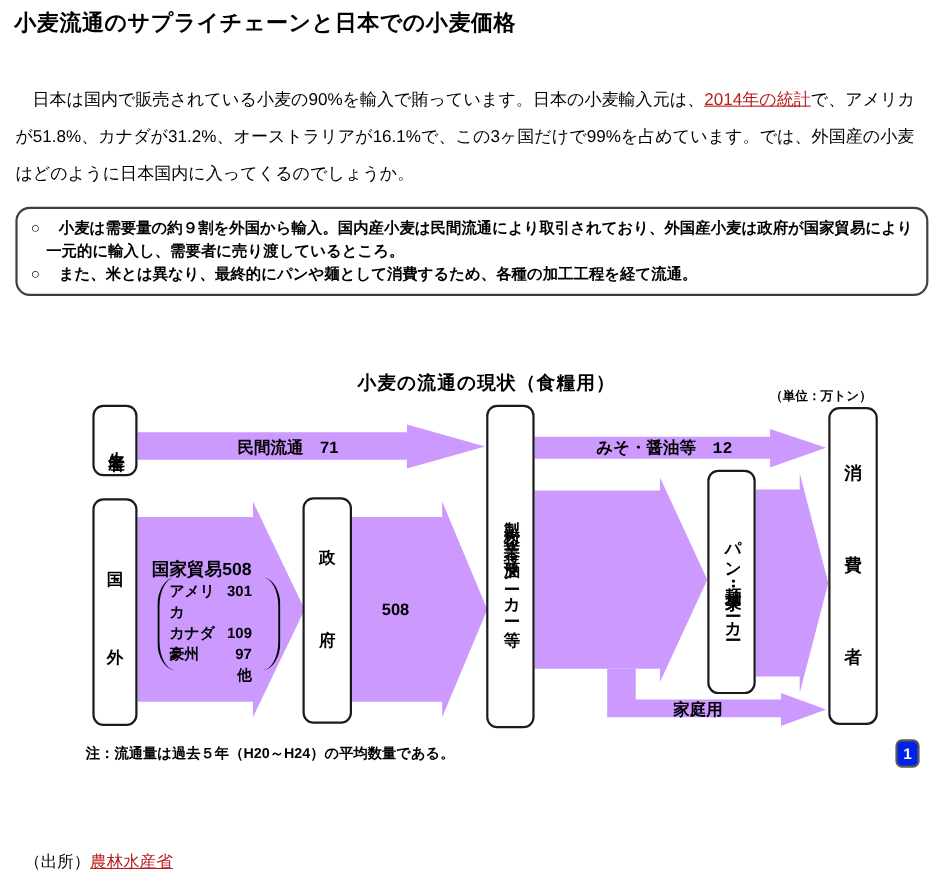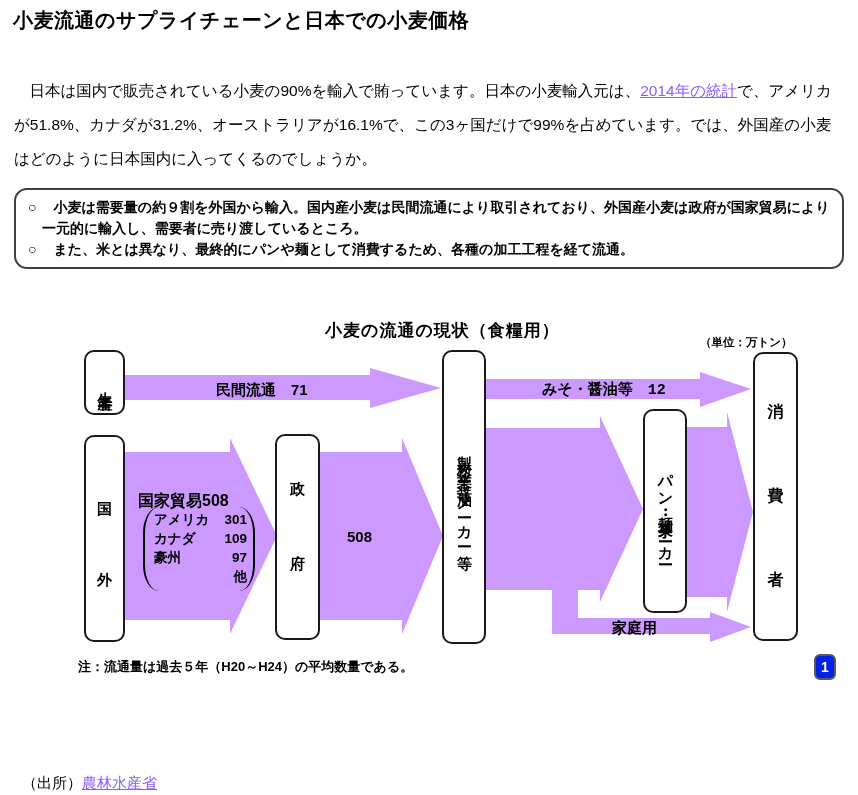--- a/index.html
+++ b/index.html
@@ -13,35 +13,35 @@
   
   .page-title {
     position: absolute; left: 13px; top: 7px;
     font-size: 20px; font-weight: bold; letter-spacing: 0.5px;
   }
   .intro {
     position: absolute; left: 14px; top: 74px; width: 832px;
     font-size: 15.5px; line-height: 34px; white-space: pre-wrap;
   }
   .intro a, .source a {
-    color: #8b5cf6; cursor: pointer;
+    color: #b91c1c; cursor: pointer;
   }
 
   .summary-box {
     position: absolute; left: 14px; top: 188px; width: 830px;
     border: 2px solid #3f3f3f; border-radius: 13px;
     padding: 7px 10px 7px 12px;
     font-size: 14px; font-weight: bold; line-height: 21px;
   }
   .bullet { padding-left: 14px; text-indent: -14px; white-space: pre-wrap; }
   .bullet .marker { margin-right: 17px; }
 
   
   .diagram {
-    position: absolute; left: 0; top: 315px; width: 858px; height: 380px;
+    position: absolute; left: 0; top: 333px; width: 858px; height: 380px;
   }
   .diagram svg.flows { position: absolute; left: 0; top: 0; }
   .arrow { fill: #CC99FF; }
 
   .dg-title {
     position: absolute; left: 325px; top: 4px;
     font-size: 17px; font-weight: bold; letter-spacing: 1px;
   }
   .dg-unit {
     position: absolute; left: 700px; top: 20px;
@@ -76,21 +76,21 @@
   .lbl-miso { left: 542px; top: 67px; font-family: Liberation Mono, monospace; }
   .lbl-state { left: 138px; top: 177px; font-size: 16px; }
   .lbl-508 { left: 347px; top: 213px; }
   .lbl-bread { left: 492px; top: 179px; }
   .lbl-household { left: 612px; top: 304px; }
 
   .breakdown {
     position: absolute; left: 143px; top: 192px; width: 112px; height: 84px;
     border-left: 2.5px solid #000; border-right: 2.5px solid #000;
     border-radius: 16px / 26px;
-    padding: 3px 6px 0 9px;
+    padding: 3px 24px 0 9px;
     font-size: 13.5px; font-weight: bold; line-height: 19px;
   }
   .breakdown .row { display: flex; justify-content: space-between; }
 
   .dg-note {
     position: absolute; left: 78px; top: 343px;
     font-size: 13px; font-weight: bold; white-space: pre;
   }
   .page-badge {
     position: absolute; left: 814px; top: 339px; width: 22px; height: 26px;

